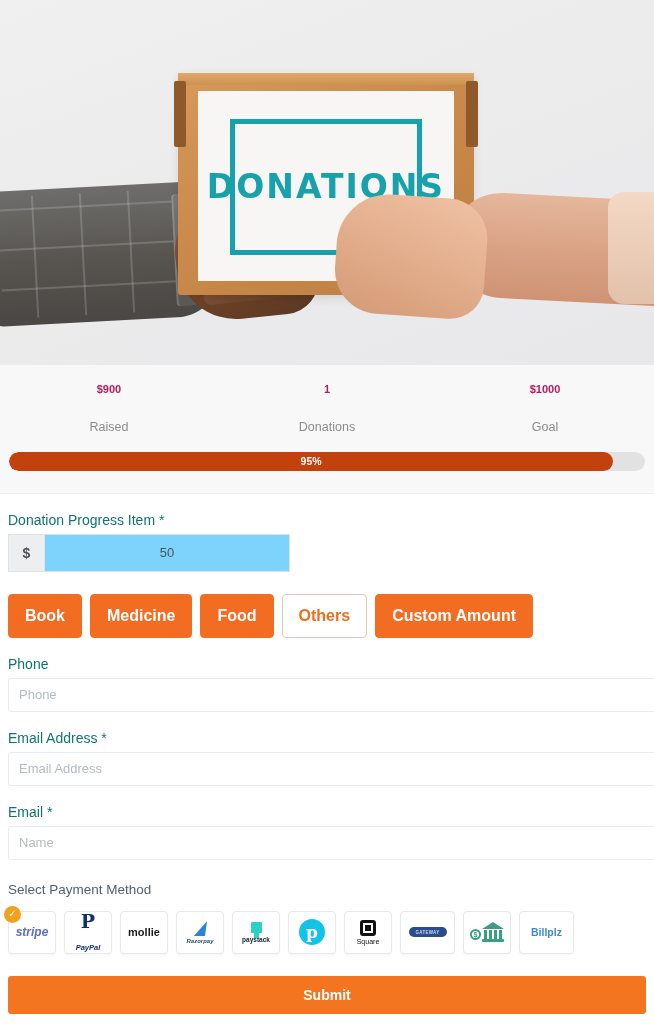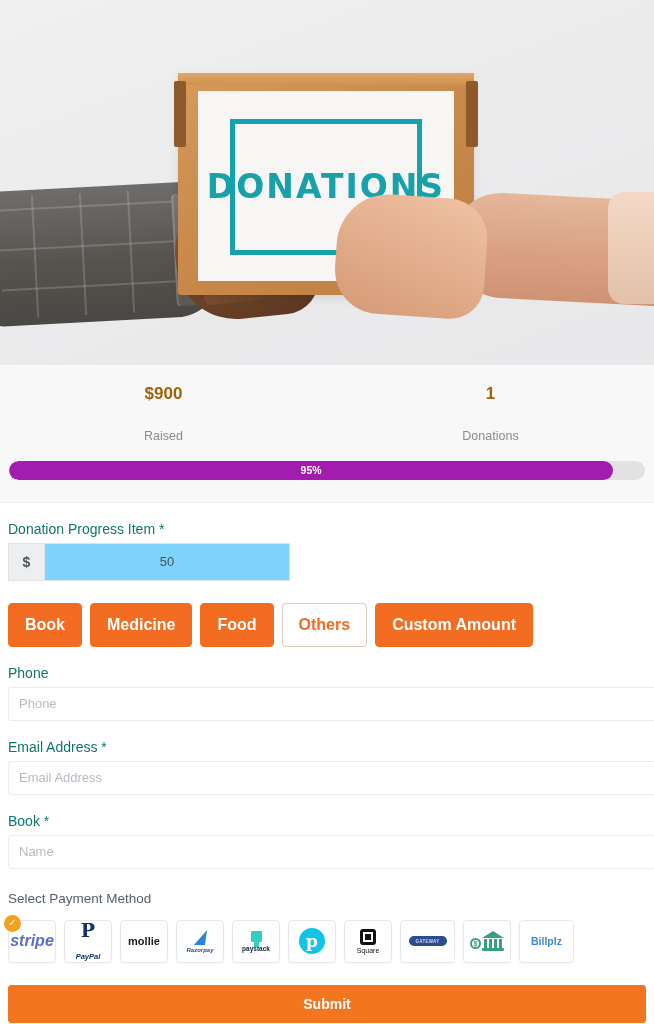--- a/index.html
+++ b/index.html
@@ -111,21 +111,21 @@
 
   
   .stats-panel{
     width:654px; background:#f8f8f8;
     padding: 16px 0 22px 0;
     border-bottom: 1px solid #eeeeee;
   }
   .stats-row{ display:flex; width:100%; }
   .stat{ flex:1; text-align:center; }
   .stat-value{
-    font-size: 17px; font-weight: bold; color:#a16207;
+    font-size: 11px; font-weight: bold; color:#be185d;
     line-height: 1.5;
   }
   .stat-label{
     font-size: 12.5px; color:#8b8b8b; margin-top: 22px;
   }
   .progress-wrap{ padding: 18px 9px 0 9px; }
   .progress-track{
     position:relative;
     height: 19px; border-radius: 10px;
     background:#e2e2e2;
@@ -203,21 +203,21 @@
   }
   .pay-tile.wide{ width: 55px; }
   .check-badge{
     position:absolute; left:-5px; top:-6px;
     width:17px; height:17px; border-radius:50%;
     background:#f2a21f;
     color:#fff; font-size:10px;
     display:flex; align-items:center; justify-content:center;
     line-height:1;
   }
-  .lg-stripe{ color:#5b6ec8; font-size:16px; font-weight:bold; font-style:italic; }
+  .lg-stripe{ color:#5b6ec8; font-size:12px; font-weight:bold; font-style:italic; }
   .lg-paypal-mark{
     font-size:19px; color:#12306f; font-weight:bold; line-height:1;
     font-family:"DejaVu Serif", serif;
   }
   .lg-paypal-txt{ font-size:7.5px; color:#12306f; font-weight:bold; font-style:italic; margin-top:12px; }
   .lg-mollie{ font-size:11px; color:#1a1a1a; font-weight:bold; }
   .lg-razor-mark{
     width:0; height:0;
     border-left: 11px solid transparent;
     border-bottom: 15px solid #2b84d8;
@@ -328,25 +328,29 @@
   <div class="stats-panel">
     <div class="stats-row">
       <div class="stat">
         <div class="stat-value">$900</div>
         <div class="stat-label">Raised</div>
       </div>
       <div class="stat">
         <div class="stat-value">1</div>
         <div class="stat-label">Donations</div>
       </div>
+      <div class="stat">
+        <div class="stat-value">$1000</div>
+        <div class="stat-label">Goal</div>
+      </div>
     </div>
 
     <div class="progress-wrap">
       <div class="progress-track">
-        <div class="progress-fill" id="progress-fill" style="width: 95%; background: #a21caf;">
+        <div class="progress-fill" id="progress-fill" style="width: 95%; background: #c2410c;">
           <span class="progress-text">95%</span>
         </div>
       </div>
     </div>
   </div>
 
   <div class="form">
 
     <div>
       <div class="field-label">Donation Progress Item *</div>
@@ -368,21 +372,21 @@
       <div class="field-label">Phone</div>
       <input class="text-field" type="text" placeholder="Phone" style="">
     </div>
 
     <div class="field-block">
       <div class="field-label">Email Address *</div>
       <input class="text-field" type="text" placeholder="Email Address" style="">
     </div>
 
     <div class="field-block">
-      <div class="field-label">Book *</div>
+      <div class="field-label">Email *</div>
       <input class="text-field" type="text" placeholder="Name" style="">
     </div>
 
     <div class="pay-title">Select Payment Method</div>
 
     <div class="pay-row">
 
       <div class="pay-tile">
         <span class="check-badge">✓</span>
         <span class="lg-stripe">stripe</span>

